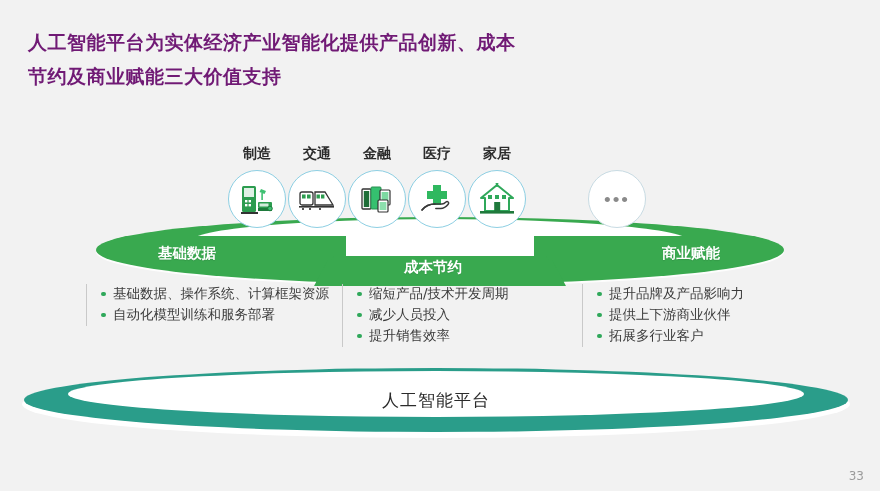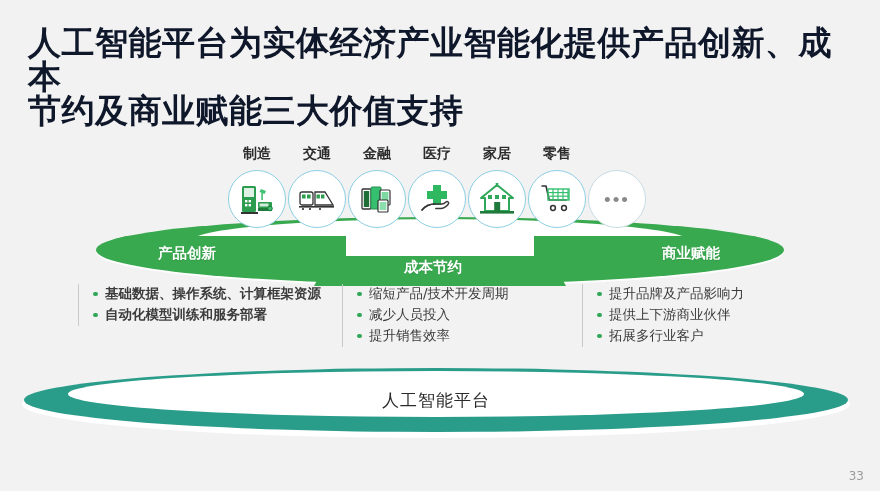--- a/index.html
+++ b/index.html
@@ -7,22 +7,22 @@
   body{
     width:880px;height:491px;overflow:hidden;position:relative;
     background:#f2f2f2;
     font-family:"Liberation Sans","DejaVu Sans",sans-serif;
   }
   .slide{position:absolute;inset:0;}
 
   
   .title{
     position:absolute;left:28px;top:26px;width:820px;
-    color:#0f172a;
-    font-size:33px;line-height:34px;font-weight:700;
+    color:#701a75;
+    font-size:19px;line-height:34px;font-weight:700;
     letter-spacing:.5px;
     white-space:pre-wrap;
   }
 
   
   .circle-row{position:absolute;left:228px;top:170px;width:420px;height:62px;}
   .ind{
     position:absolute;top:0;width:58px;height:58px;border-radius:50%;
     background:#ffffff;border:1.2px solid #8dcfe3;
     box-sizing:border-box;
@@ -44,21 +44,21 @@
     white-space:nowrap;text-shadow:0 1px 1px rgba(0,0,0,.10);
     font-family:"DejaVu Sans","Liberation Sans",sans-serif;
   }
   .band-label.left{left:62px;top:28px;}
   .band-label.mid{left:308px;top:42px;}
   .band-label.right{left:566px;top:28px;}
 
   
   .cols{position:absolute;left:74px;top:284px;width:740px;height:74px;}
   .col{position:absolute;top:0;padding-left:12px;border-left:1.3px solid #c9c9c9;}
-  .col.c1{left:4px;width:245px;font-weight:bold;}
+  .col.c1{left:12px;width:245px;}
   .col.c2{left:268px;width:215px;}
   .col.c3{left:508px;width:232px;}
   .bullet{
     position:relative;padding-left:14px;margin:0 0 2px 0;
     font-size:13.5px;line-height:19px;color:#3b3b3b;
     font-family:"DejaVu Sans","Liberation Sans",sans-serif;
   }
   .bullet:before{
     content:"";position:absolute;left:2px;top:7.5px;
     width:4.5px;height:4.5px;border-radius:50%;background:#2fa85a;
@@ -103,21 +103,21 @@
       <ellipse cx="344" cy="25" rx="248" ry="22" fill="#ffffff"></ellipse>
 
       <g clip-path="url(#bandClip)">
         <path d="M -10 20 L 250 20 L 250 48 L 232 66 L -10 66 Z" fill="#39a94f"></path>
         <path d="M 438 20 L 700 20 L 700 66 L 456 66 L 438 48 Z" fill="#39a94f"></path>
       </g>
 
       <path d="M 238 40 L 450 40 L 468 66 L 220 66 Z" fill="#39a94f"></path>
       <path d="M 232 44 L 456 44 L 470 70 L 218 70 Z" fill="#39a94f"></path>
     </svg>
-    <div class="band-label left">产品创新</div>
+    <div class="band-label left">基础数据</div>
     <div class="band-label mid">成本节约</div>
     <div class="band-label right">商业赋能</div>
   </div>
 
   <div class="circle-row">
 
     <div class="ind" style="left:0px;">
       <span class="ind-label">制造</span>
       <svg width="34" height="32" viewBox="0 0 34 32">
         <rect x="2" y="3" width="14" height="26" rx="1.5" fill="#2c9c4f"></rect>
@@ -181,35 +181,20 @@
 
     <div class="ind" style="left:180px;">
       <span class="ind-label">医疗</span>
       <svg width="34" height="32" viewBox="0 0 34 32">
         <path d="M13 2 h8 v6 h6 v8 h-6 v6 h-8 v-6 h-6 v-8 h6 Z" fill="#2fb85f"></path>
         <path d="M2 27 c4 -5 9 -6 13 -6 h7 c2 0 3 -1 4 -2 c1.4 -1.4 3.6 .6 2.2 2.2 c-2 2.4 -4.4 4.2 -7.4 4.2 h-5" fill="none" stroke="#3a3a3a" stroke-width="1.5" stroke-linecap="round" stroke-linejoin="round"></path>
         <path d="M2 27 c4 -5 9 -6 13 -6" fill="none" stroke="#3a3a3a" stroke-width="1.5" stroke-linecap="round"></path>
       </svg>
     </div>
 
-    <div class="ind" style="left:300px;">
-      <span class="ind-label">零售</span>
-      <svg width="32" height="30" viewBox="0 0 32 30">
-        <path d="M1 2 h4 l3.2 14 h17" fill="none" stroke="#333" stroke-width="1.6" stroke-linecap="round" stroke-linejoin="round"></path>
-        <rect x="7" y="5" width="21" height="11" fill="none" stroke="#35c06f" stroke-width="1.4"></rect>
-        <line x1="7" y1="8.6" x2="28" y2="8.6" stroke="#35c06f" stroke-width="1.2"></line>
-        <line x1="7" y1="12.2" x2="28" y2="12.2" stroke="#35c06f" stroke-width="1.2"></line>
-        <line x1="12" y1="5" x2="12" y2="16" stroke="#35c06f" stroke-width="1.2"></line>
-        <line x1="17" y1="5" x2="17" y2="16" stroke="#35c06f" stroke-width="1.2"></line>
-        <line x1="22" y1="5" x2="22" y2="16" stroke="#35c06f" stroke-width="1.2"></line>
-        <line x1="27" y1="5" x2="27" y2="16" stroke="#35c06f" stroke-width="1.2"></line>
-        <circle cx="12" cy="24" r="2.4" fill="none" stroke="#333" stroke-width="1.5"></circle>
-        <circle cx="23" cy="24" r="2.4" fill="none" stroke="#333" stroke-width="1.5"></circle>
-      </svg>
-    </div>
 
     <div class="ind" style="left:360px;border-color:#c8dbe3;">
       <span class="dots">•••</span>
     </div>
 
   </div>
 
   <div class="cols">
 
     <div class="col c1">

